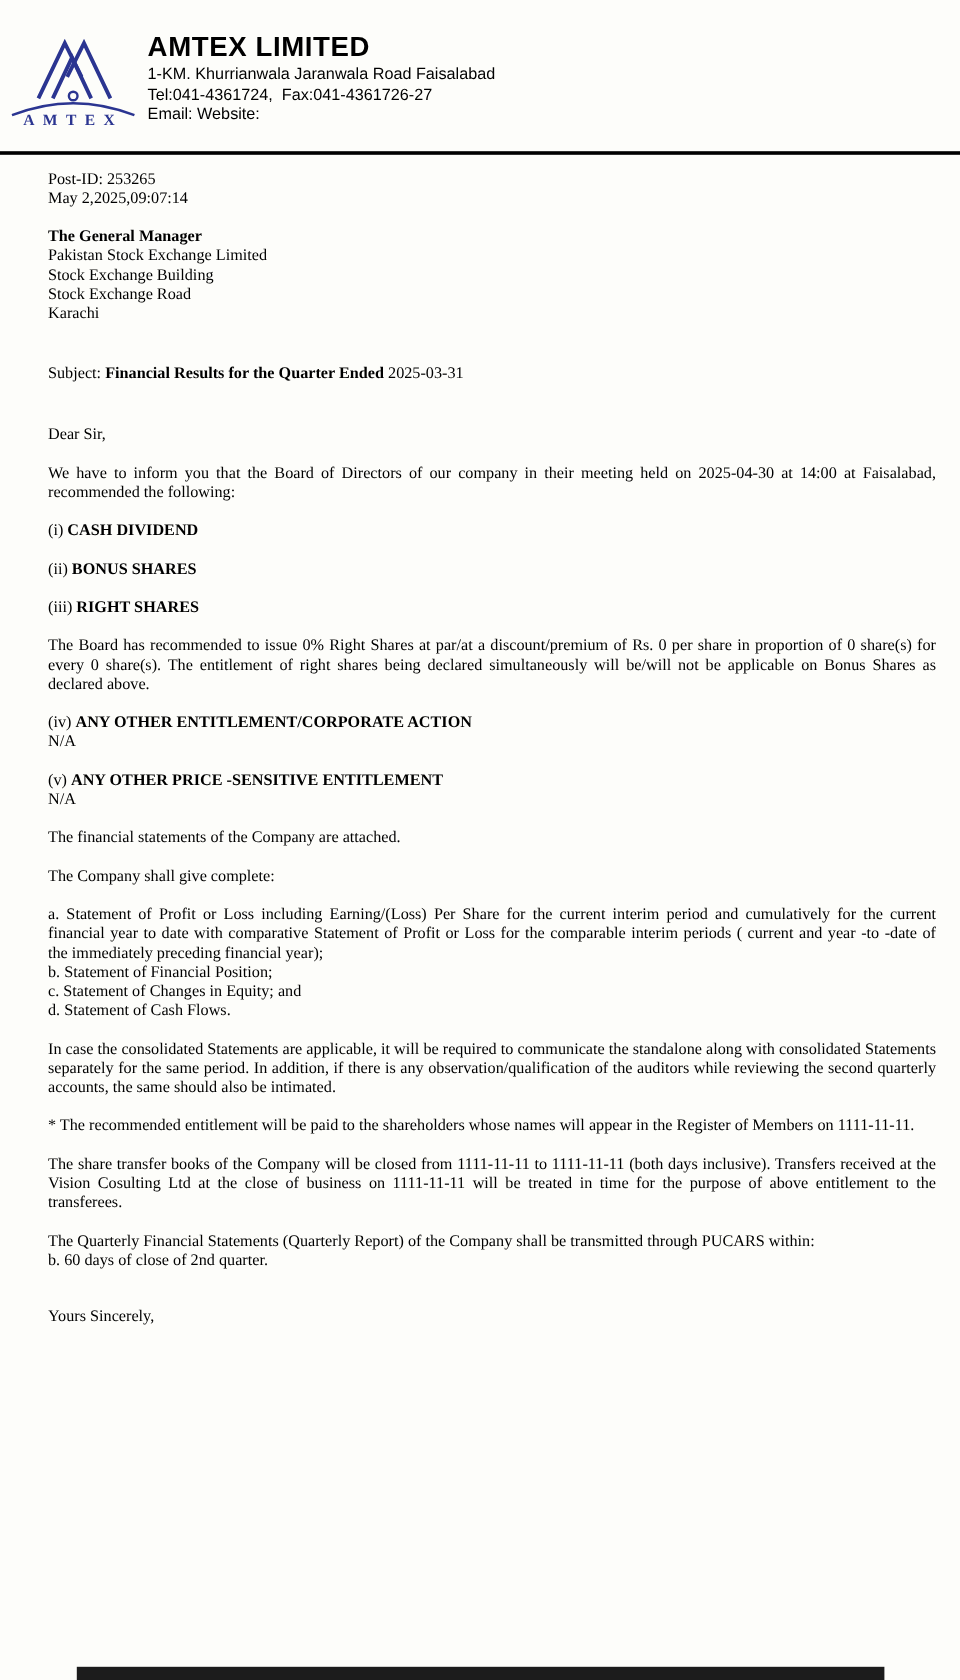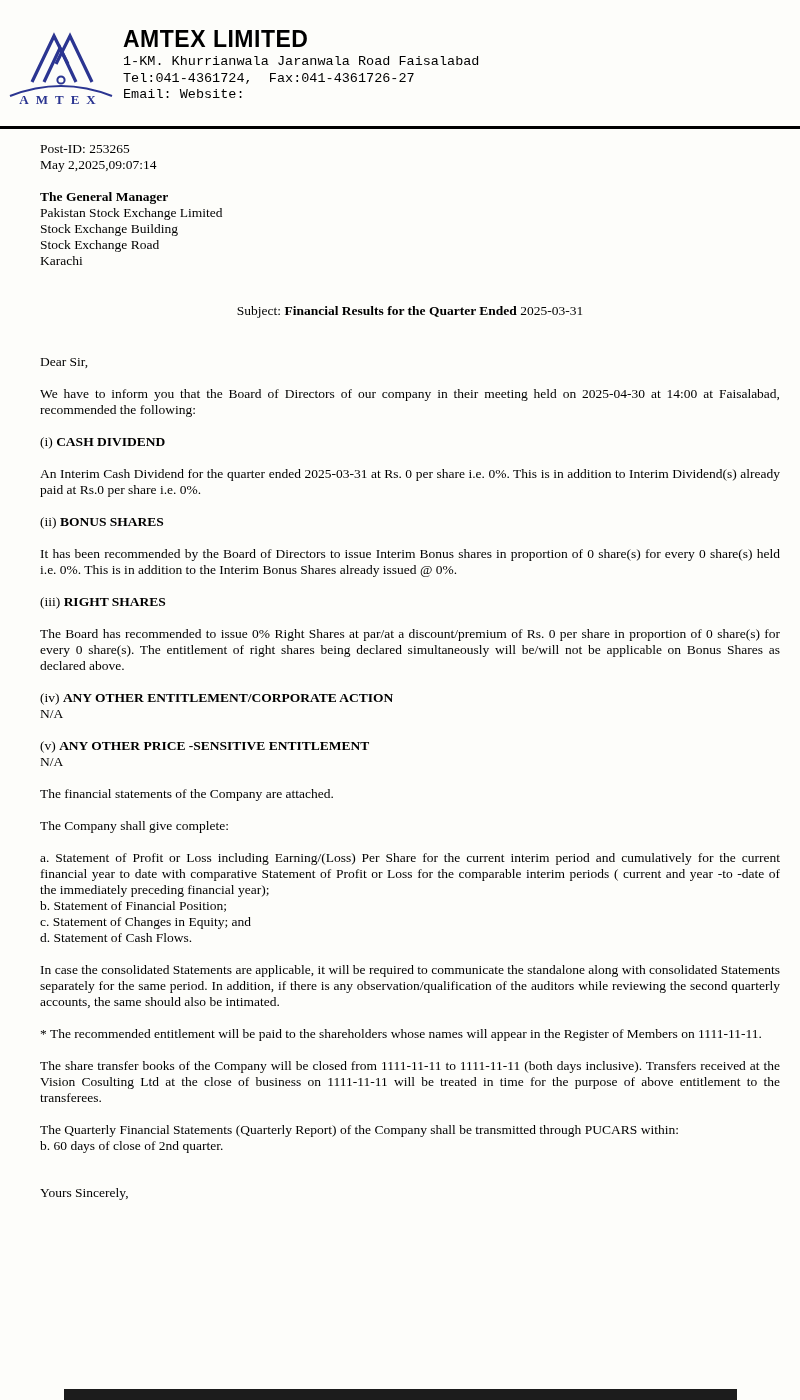--- a/index.html
+++ b/index.html
@@ -5,31 +5,31 @@
   html,body{margin:0;padding:0;}
   body{
     width:800px;height:1400px;position:relative;background:#fdfdfa;
     font-family:"Liberation Serif", serif;color:#000;overflow:hidden;
   }
   
   .letterhead{position:relative;height:126px;background:#fdfdfa;}
   .logo{position:absolute;left:8px;top:24px;width:106px;height:84px;}
   .company-block{position:absolute;left:123px;top:24px;font-family:"Liberation Sans",sans-serif;}
   .company-name{font-size:23px;font-weight:bold;letter-spacing:.5px;line-height:30px;margin:0;}
-  .company-line{font-size:13.5px;line-height:16.5px;margin:0;white-space:pre-wrap;font-family:Liberation Mono, monospace;}
+  .company-line{font-size:13.5px;line-height:16.5px;margin:0;white-space:pre-wrap;}
   .head-rule{position:absolute;left:0;top:126px;width:800px;height:3px;background:#000;}
   
   .content{position:absolute;left:40px;top:129px;width:740px;padding-top:12px;
     font-size:13.5px;line-height:16px;}
   .content p{margin:0;}
   .tight{margin:0;}
   .para{margin-top:16px !important;text-align:justify;}
   .pre{white-space:pre-wrap;}
   .b{font-weight:bold;}
-  .subject{margin-top:34px !important;text-align:center;}
+  .subject{margin-top:34px !important;}
   .salutation{margin-top:35px !important;}
   .na{text-align:left;margin:0;}
   .closing{margin-top:31px !important;}
   
   .bottom-bar{position:absolute;left:64px;bottom:0;width:673px;height:11px;background:#1c1c1c;}
 </style>
 </head>
 <body>
 
 <div class="letterhead">
@@ -65,24 +65,22 @@
   <p class="tight">Stock Exchange Road</p>
   <p class="tight">Karachi</p>
 
   <p class="subject"><span>Subject:</span> <span class="b">Financial Results for the Quarter Ended</span> <span>2025-03-31</span></p>
 
   <p class="salutation">Dear Sir,</p>
 
   <p class="para">We have to inform you that the Board of Directors of our company in their meeting held on 2025-04-30 at 14:00 at Faisalabad, recommended the following:</p>
 
   <p class="para"><span>(i)</span> <span class="b">CASH DIVIDEND</span></p>
-  <p class="para">An Interim Cash Dividend for the quarter ended 2025-03-31 at Rs. 0 per share i.e. 0%. This is in addition to Interim Dividend(s) already paid at Rs.0 per share i.e. 0%.</p>
 
   <p class="para"><span>(ii)</span> <span class="b">BONUS SHARES</span></p>
-  <p class="para">It has been recommended by the Board of Directors to issue Interim Bonus shares in proportion of 0 share(s) for every 0 share(s) held i.e. 0%. This is in addition to the Interim Bonus Shares already issued @ 0%.</p>
 
   <p class="para"><span>(iii)</span> <span class="b">RIGHT SHARES</span></p>
   <p class="para">The Board has recommended to issue 0% Right Shares at par/at a discount/premium of Rs. 0 per share in proportion of 0 share(s) for every 0 share(s). The entitlement of right shares being declared simultaneously will be/will not be applicable on Bonus Shares as declared above.</p>
 
   <p class="para"><span>(iv)</span> <span class="b">ANY OTHER ENTITLEMENT/CORPORATE ACTION</span></p>
   <p class="na">N/A</p>
 
   <p class="para"><span>(v)</span> <span class="b">ANY OTHER PRICE -SENSITIVE ENTITLEMENT</span></p>
   <p class="na">N/A</p>
 

